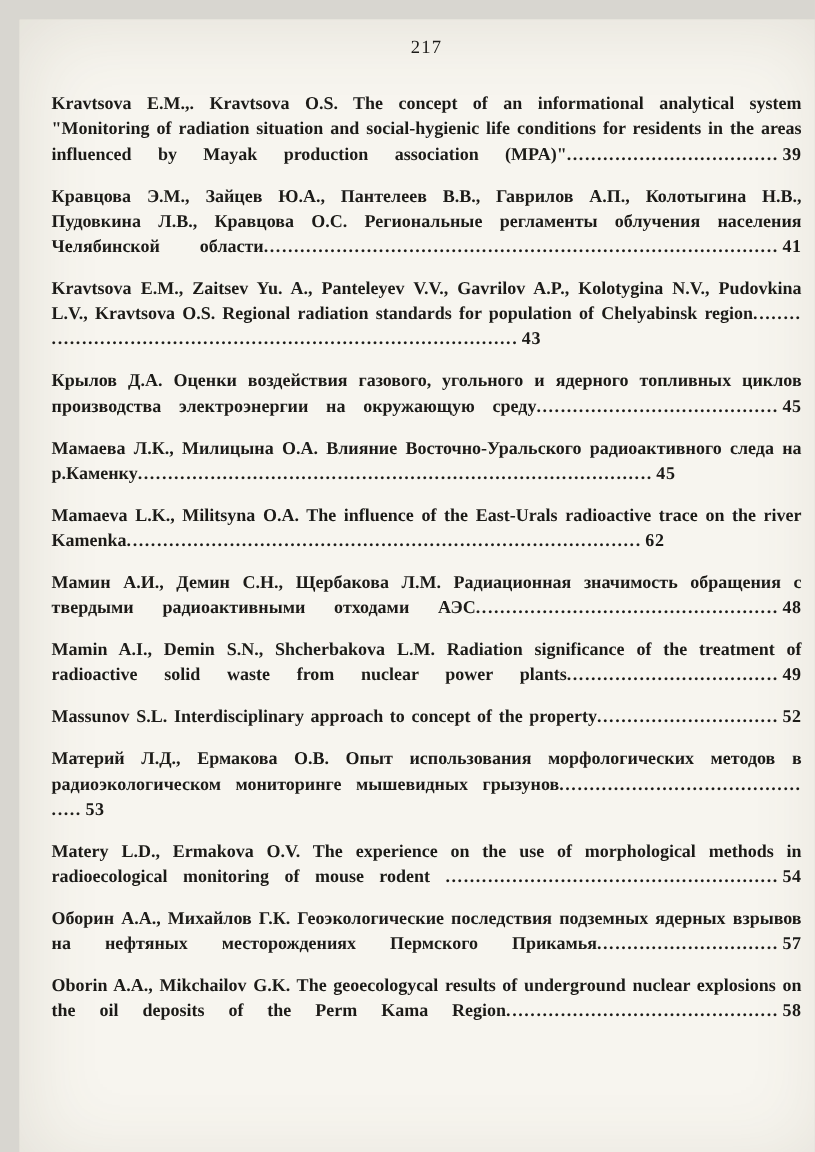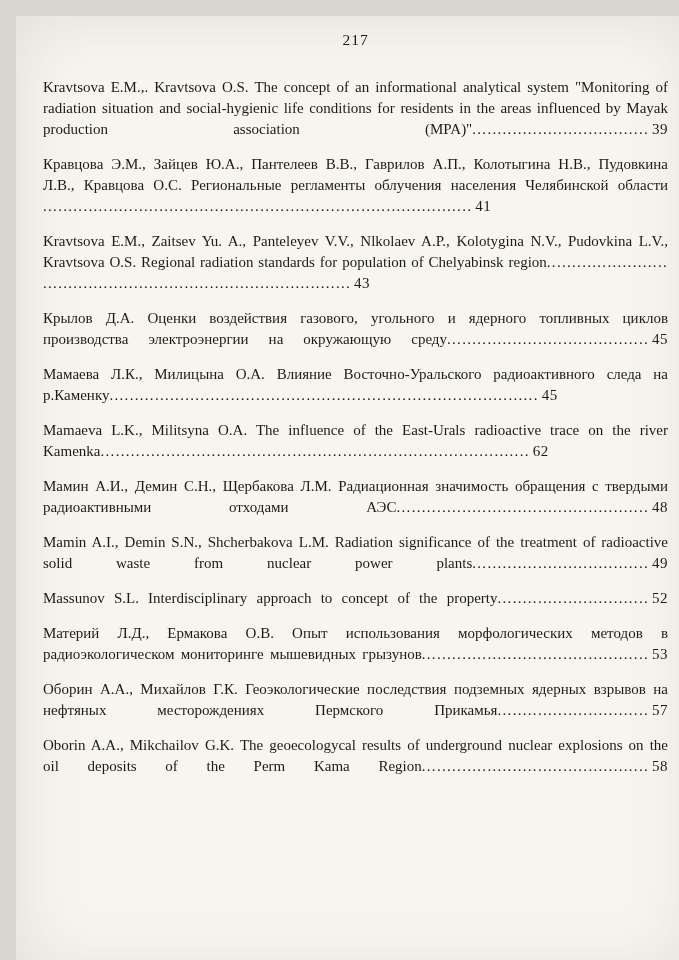--- a/index.html
+++ b/index.html
@@ -29,57 +29,59 @@
     margin: 28px 27px 0 27px;
   }
   .entry {
     margin: 0 0 14px 0;
     font-size: 15px;
     line-height: 21px;
     text-align: justify;
     text-align-last: justify;
     -moz-text-align-last: justify;
     word-spacing: 1px;
+    font-weight: bold;
   }
   .leader {
     letter-spacing: 1.3px;
     white-space: normal;
   }
   .num {
     padding-left: 3px;
     letter-spacing: 0.5px;
   }
 </style>
 </head>
 <body>
 
 <div class="page">
   <div class="page-number">217</div>
   <div class="toc" id="toc">
   <p class="entry"><span class="txt">Kravtsova E.M.,. Kravtsova O.S. The concept of an informational analytical system "Monitoring of radiation situation and social-hygienic life conditions for residents in the areas influenced by Mayak production association (MPA)"</span><span class="leader">​........​........​........​........​...</span><span class="num">39</span></p>
 
   <p class="entry"><span class="txt">Кравцова Э.М., Зайцев Ю.А., Пантелеев В.В., Гаврилов А.П., Колотыгина Н.В., Пудовкина Л.В., Кравцова О.С. Региональные регламенты облучения населения Челябинской области</span><span class="leader">​........​........​........​........​........​........​........​........​........​........​.....</span><span class="num">41</span></p>
 
-  <p class="entry"><span class="txt">Kravtsova E.M., Zaitsev Yu. A., Panteleyev V.V., Nlkolaev A.P., Kolotygina N.V., Pudovkina L.V., Kravtsova O.S. Regional radiation standards for population of Chelyabinsk region</span><span class="leader">​........​........​........​........​........​........​........​........​........​........​.....</span><span class="num">43</span></p>
+  <p class="entry"><span class="txt">Kravtsova E.M., Zaitsev Yu. A., Panteleyev V.V., Gavrilov A.P., Kolotygina N.V., Pudovkina L.V., Kravtsova O.S. Regional radiation standards for population of Chelyabinsk region</span><span class="leader">​........​........​........​........​........​........​........​........​........​........​.....</span><span class="num">43</span></p>
 
   <p class="entry"><span class="txt">Крылов Д.А. Оценки воздействия газового, угольного и ядерного топливных циклов производства электроэнергии на окружающую среду</span><span class="leader">​........​........​........​........​........</span><span class="num">45</span></p>
 
   <p class="entry"><span class="txt">Мамаева Л.К., Милицына О.А. Влияние Восточно-Уральского радиоактивного следа на р.Каменку</span><span class="leader">​........​........​........​........​........​........​........​........​........​........​.....</span><span class="num">45</span></p>
 
   <p class="entry"><span class="txt">Mamaeva L.K., Militsyna O.A. The influence of the East-Urals radioactive trace on the river Kamenka</span><span class="leader">​........​........​........​........​........​........​........​........​........​........​.....</span><span class="num">62</span></p>
 
   <p class="entry"><span class="txt">Мамин А.И., Демин С.Н., Щербакова Л.М. Радиационная значимость обращения с твердыми радиоактивными отходами АЭС</span><span class="leader">​........​........​........​........​........​........​..</span><span class="num">48</span></p>
 
   <p class="entry"><span class="txt">Mamin A.I., Demin S.N., Shcherbakova L.M. Radiation significance of the treatment of radioactive solid waste from nuclear power plants</span><span class="leader">​........​........​........​........​...</span><span class="num">49</span></p>
 
 
   <p class="entry"><span class="txt">Massunov S.L. Interdisciplinary approach to concept of the property</span><span class="leader">​........​........​........​......</span><span class="num">52</span></p>
 
   <p class="entry"><span class="txt">Материй Л.Д., Ермакова О.В. Опыт использования морфологических методов в радиоэкологическом мониторинге мышевидных грызунов</span><span class="leader">​........​........​........​........​........​.....</span><span class="num">53</span></p>
 
+  <p class="entry"><span class="txt">Matery L.D., Ermakova O.V. The experience on the use of morphological methods in radioecological monitoring of mouse rodent </span><span class="leader">​........​........​........​........​........​........​.......</span><span class="num">54</span></p>
 
 
 
   <p class="entry"><span class="txt">Оборин А.А., Михайлов Г.К. Геоэкологические последствия подземных ядерных взрывов на нефтяных месторождениях Пермского Прикамья</span><span class="leader">​........​........​........​......</span><span class="num">57</span></p>
 
   <p class="entry"><span class="txt">Oborin A.A., Mikchailov G.K. The geoecologycal results of underground nuclear explosions on the oil deposits of the Perm Kama Region</span><span class="leader">​........​........​........​........​........​.....</span><span class="num">58</span></p>
 </div>
 </div>
 
 </body></html>

